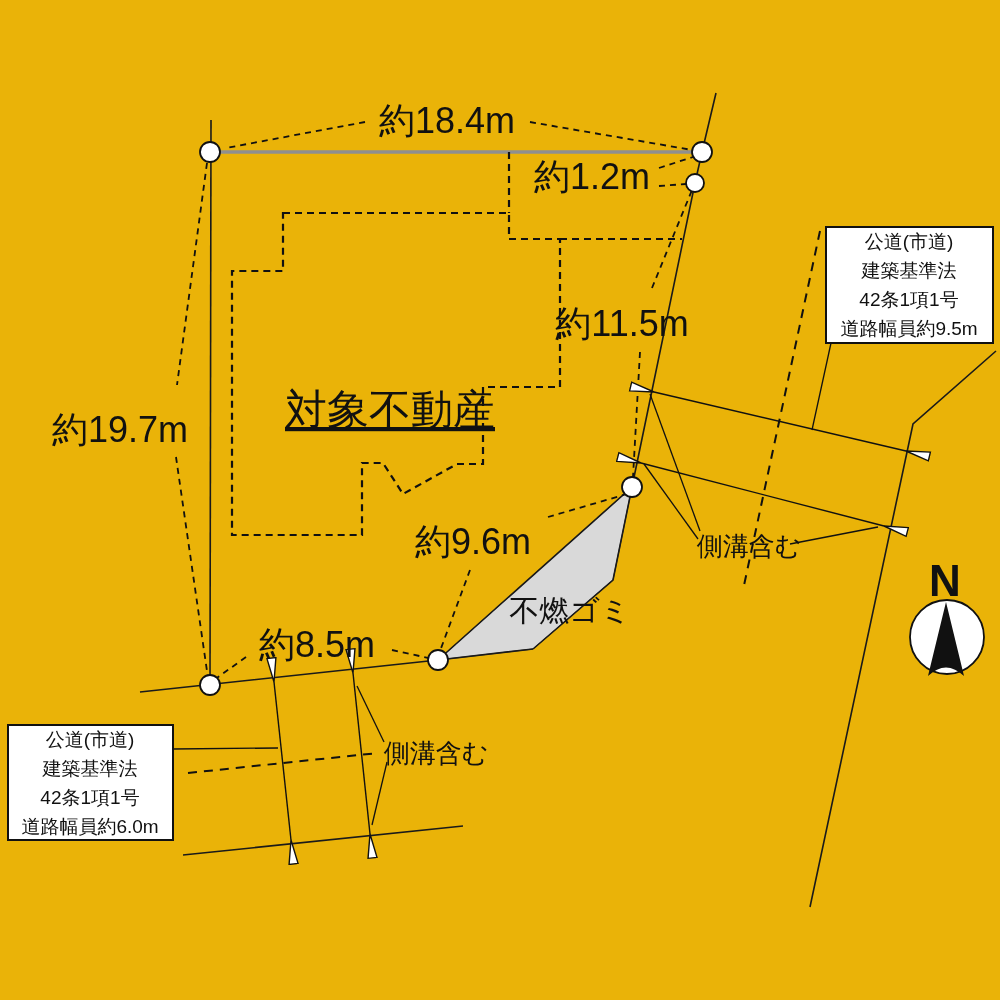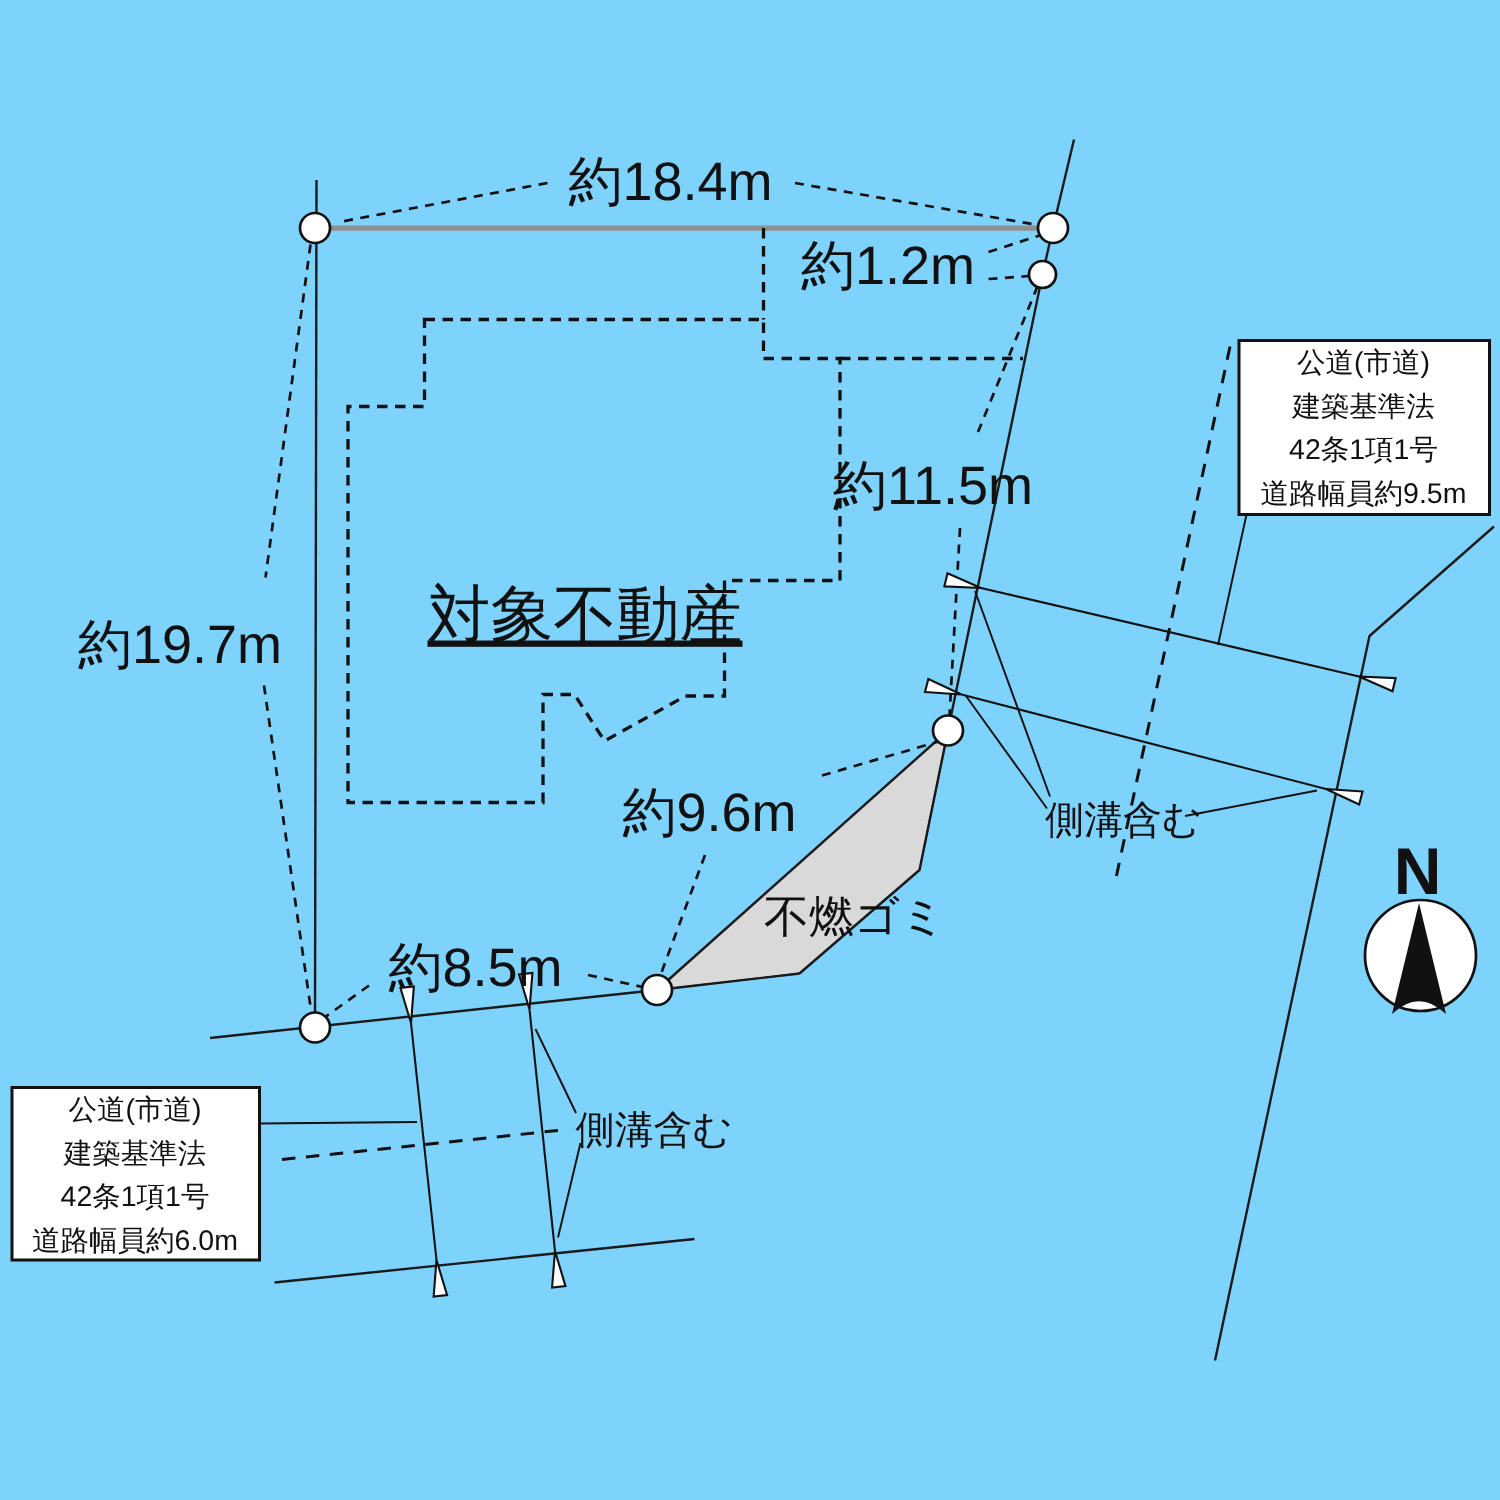--- a/index.html
+++ b/index.html
@@ -1,16 +1,16 @@
 <!DOCTYPE html>
 <html><head>
 <meta charset="utf-8">
 <style>
   html,body{margin:0;padding:0;background:#ffffff;}
-  .stage{position:relative;width:1000px;height:1000px;background:#7dd3fc;overflow:hidden;}
+  .stage{position:relative;width:1000px;height:1000px;background:#eab308;overflow:hidden;}
   svg{display:block;}
   text{font-family:"Liberation Sans","DejaVu Sans",sans-serif;fill:#111111;}
   .dim{font-size:36px;}
   .subject{font-size:42px;text-decoration:underline;}
   .garbage{font-size:30px;}
   .gutter{font-size:26px;}
   .north{font-size:44px;font-weight:bold;}
   .roadbox-line{font-size:19px;}
   .mid{text-anchor:middle;}
 </style>

